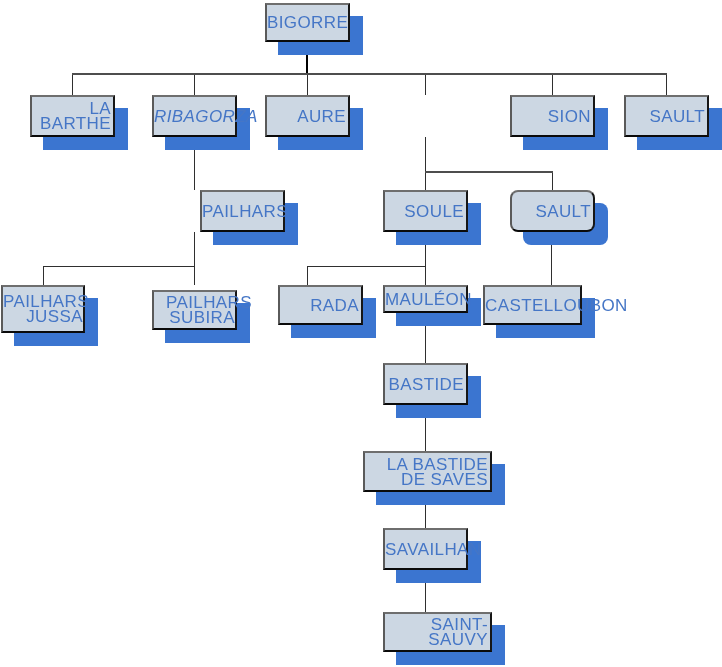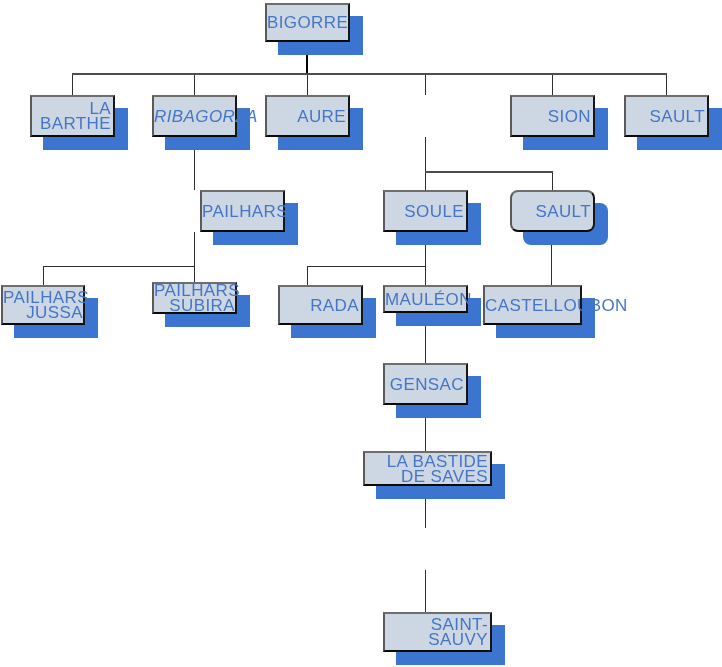--- a/index.html
+++ b/index.html
@@ -90,38 +90,41 @@
   </div>
   <div class="node" style="left:152px;top:190px;width:85px;height:42px;margin-left:48px;">
     <span class="label">PAILHARS</span>
   </div>
   <div class="node" style="left:383px;top:190px;width:85px;height:42px;">
     <span class="label">SOULE</span>
   </div>
   <div class="node" style="left:510px;top:190px;width:85px;height:42px;border-radius:8px;">
     <span class="label">SAULT</span>
   </div>
-  <div class="node" style="left:1px;top:285px;width:84px;height:40px;">
+  <div class="node" style="left:1px;top:285px;width:84px;height:48px;">
     <span class="label">PAILHARS JUSSA</span>
   </div>
-  <div class="node" style="left:152px;top:282px;width:85px;height:32px;">
+  <div class="node" style="left:152px;top:290px;width:85px;height:40px;padding-left:12px;">
     <span class="label">PAILHARS SUBIRA</span>
   </div>
   <div class="node" style="left:278px;top:285px;width:85px;height:40px;">
     <span class="label">RADA</span>
   </div>
   <div class="node" style="left:383px;top:285px;width:85px;height:28px;">
     <span class="label">MAULÉON</span>
   </div>
   <div class="node" style="left:483px;top:285px;width:99px;height:40px;">
     <span class="label">CASTELLOUBON</span>
   </div>
   <div class="node" style="left:383px;top:363px;width:85px;height:42px;">
-    <span class="label">GENSAC</span>
+    <span class="label">BASTIDE</span>
   </div>
-  <div class="node" style="left:363px;top:451px;width:129px;height:35px;">
+  <div class="node" style="left:363px;top:451px;width:129px;height:41px;">
     <span class="label">LA BASTIDE DE SAVES</span>
+  </div>
+  <div class="node" style="left:383px;top:528px;width:85px;height:42px;">
+    <span class="label">SAVAILHAN</span>
   </div>
   <div class="node" style="left:383px;top:612px;width:109px;height:40px;">
     <span class="label">SAINT-SAUVY</span>
   </div>
 
 </div>
 
 </body></html>

